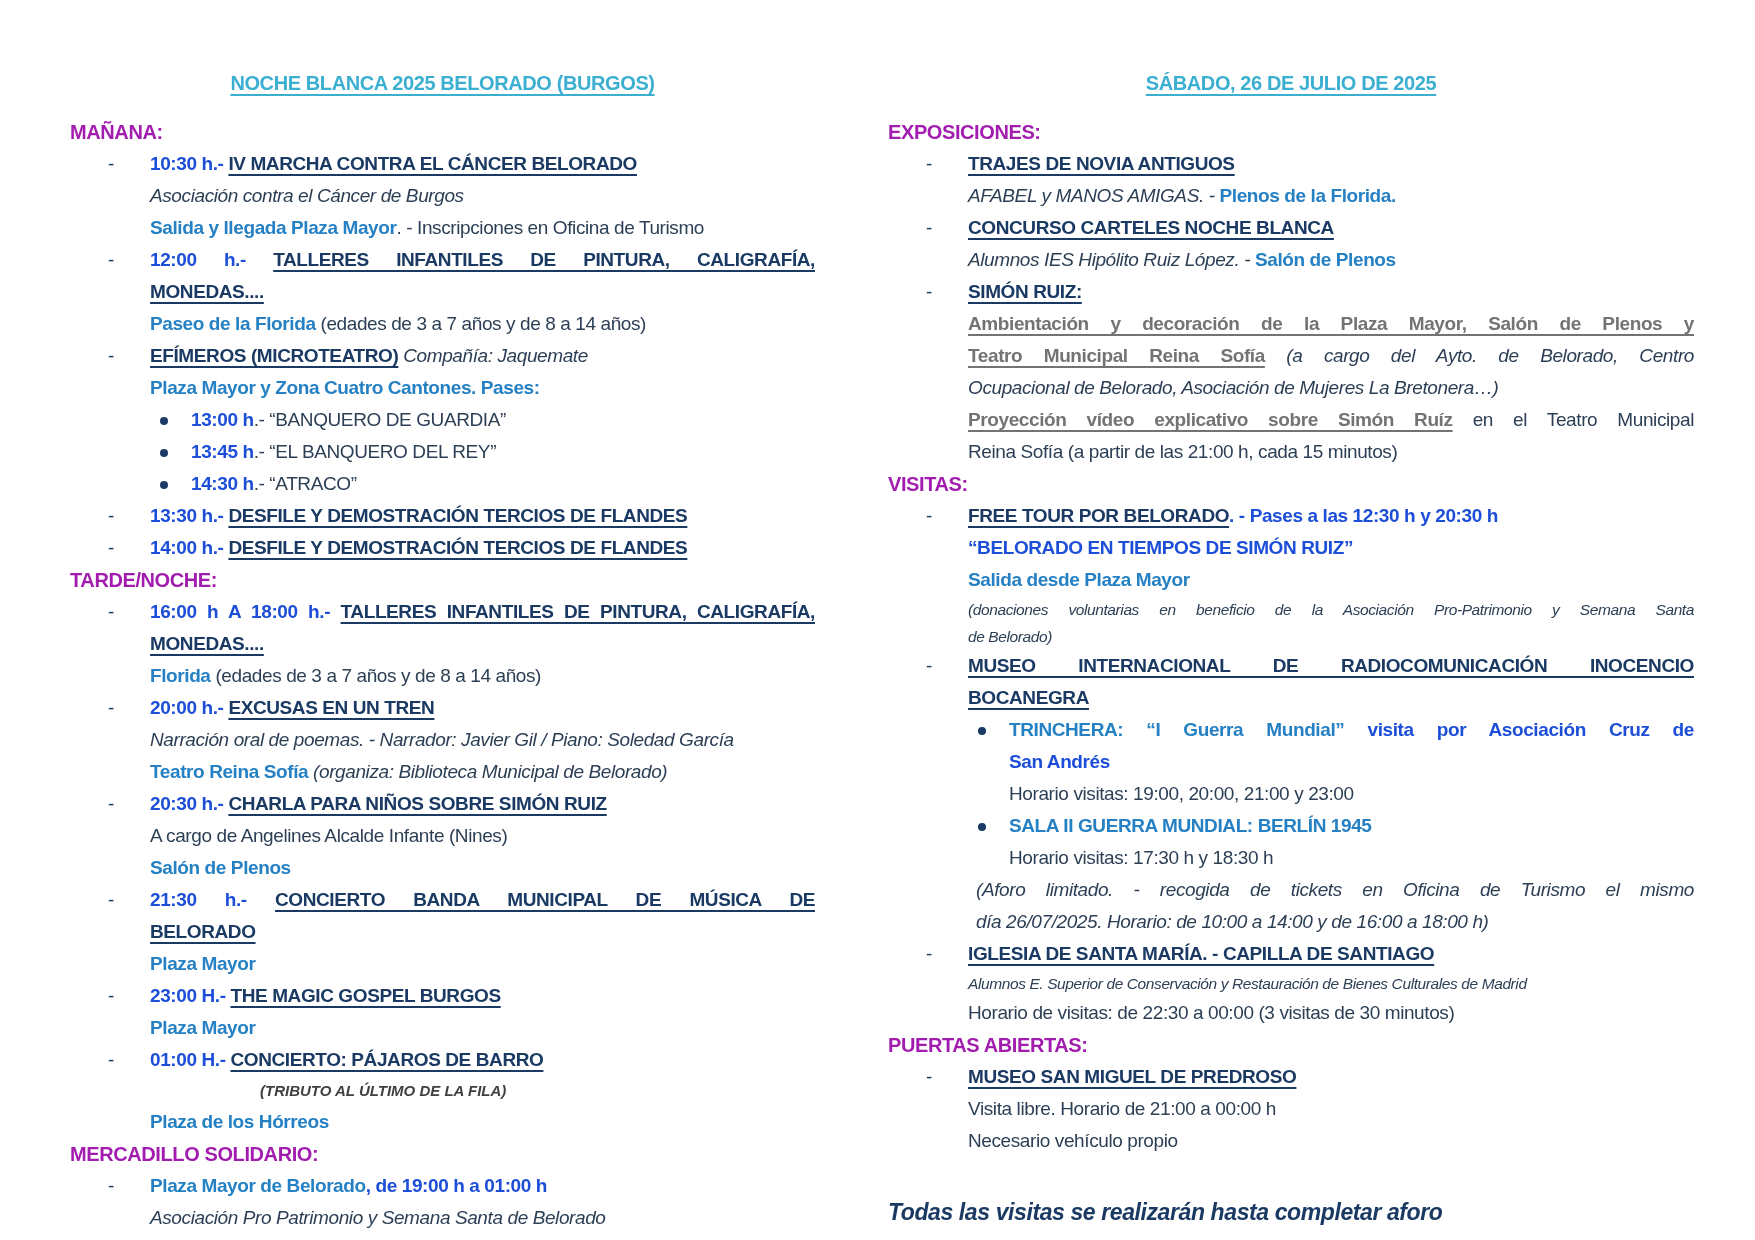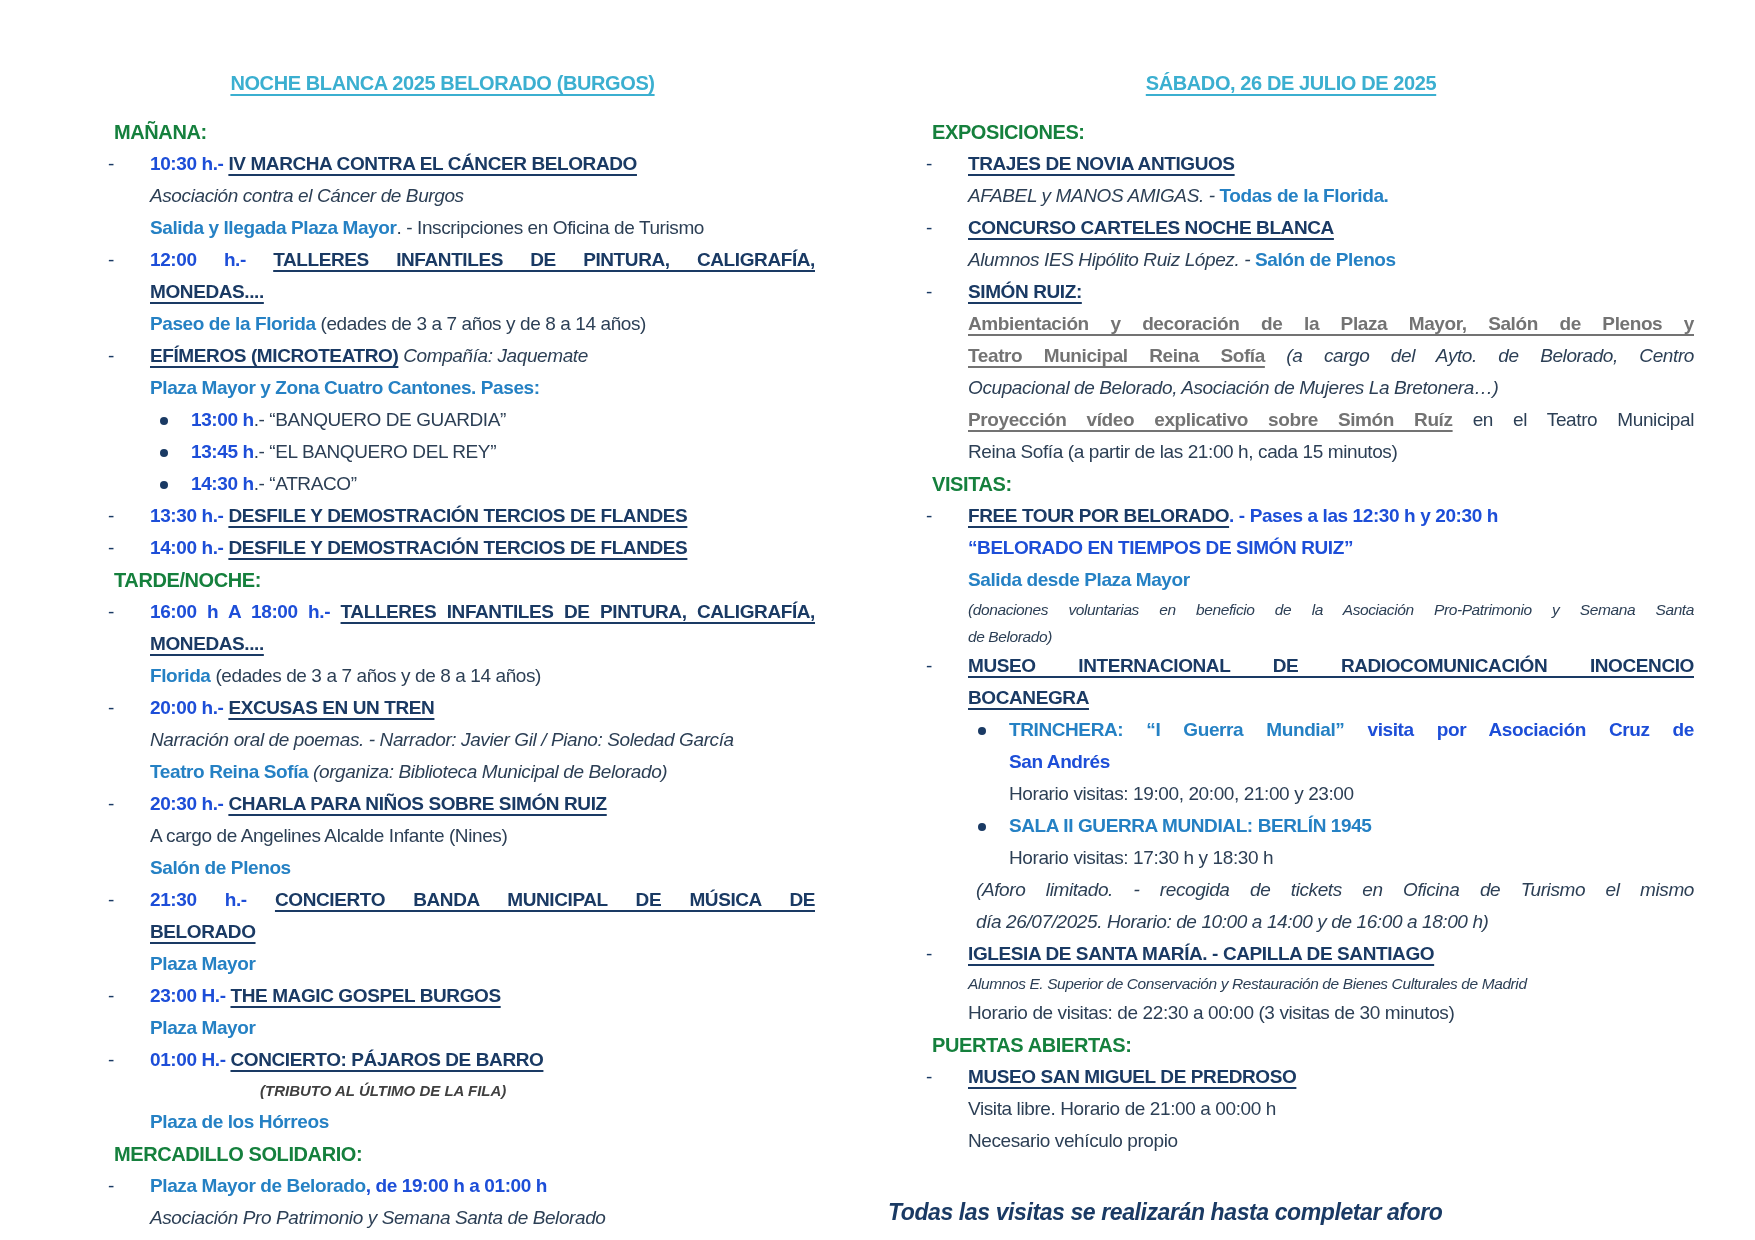--- a/index.html
+++ b/index.html
@@ -10,21 +10,21 @@
   }
   .page { position:absolute; inset:0; }
   .col { position:absolute; top:68px; }
   .col-left  { left:70px;  width:745px; }
   .col-right { left:888px; width:806px; }
   .col-title {
     text-align:center; font-weight:bold; font-size:20px; line-height:30px;
     color:#3bafd0; text-decoration:underline; text-decoration-thickness:1.5px; text-underline-offset:4px;
     margin-bottom:18px;
   }
-  .sec-header { font-weight:bold; font-size:20px; line-height:32px; color:#15803d;margin-left:44px; }
+  .sec-header { font-weight:bold; font-size:20px; line-height:32px; color:#a21caf; }
   .item { position:relative; padding-left:80px; }
   .item.bullet { padding-left:121px; }
   .item.aforo  { padding-left:88px; }
   .marker { position:absolute; color:#1a3a64; font-weight:bold; }
   .marker.dash { left:38px; top:0; font-size:19px; line-height:32px; font-weight:normal; }
   .marker.bulletdot { left:90px; top:13px; width:8px; height:8px; background:#1a3a64; border-radius:50%; }
   .line { font-size:19px; line-height:32px; }
   .line.j { text-align:justify; text-align-last:justify; }
   .line.small { font-size:15.5px; line-height:27px; }
   .line.tributo { font-size:15px; line-height:30px; padding-left:110px; letter-spacing:0; }
@@ -134,21 +134,21 @@
       </div>
   </div>
   <div class="col col-right">
     <div class="col-title">SÁBADO, 26 DE JULIO DE 2025</div>
     <div class="col-body">
         <div class="section">
           <div class="sec-header">EXPOSICIONES:</div>
           <div class="item">
             <span class="marker dash">-</span>
             <div class="line"><span class="s-bu">TRAJES DE NOVIA ANTIGUOS</span></div>
-            <div class="line"><span class="s-i">AFABEL y MANOS AMIGAS. - </span><span class="s-loc">Todas de la Florida.</span></div>
+            <div class="line"><span class="s-i">AFABEL y MANOS AMIGAS. - </span><span class="s-loc">Plenos de la Florida.</span></div>
           </div>
           <div class="item">
             <span class="marker dash">-</span>
             <div class="line"><span class="s-bu">CONCURSO CARTELES NOCHE BLANCA</span></div>
             <div class="line"><span class="s-i">Alumnos IES Hipólito Ruiz López. - </span><span class="s-loc">Salón de Plenos</span></div>
           </div>
           <div class="item">
             <span class="marker dash">-</span>
             <div class="line"><span class="s-bu">SIMÓN RUIZ:</span></div>
             <div class="line j"><span class="s-locu">Ambientación y decoración de la Plaza Mayor, Salón de Plenos y</span></div>

